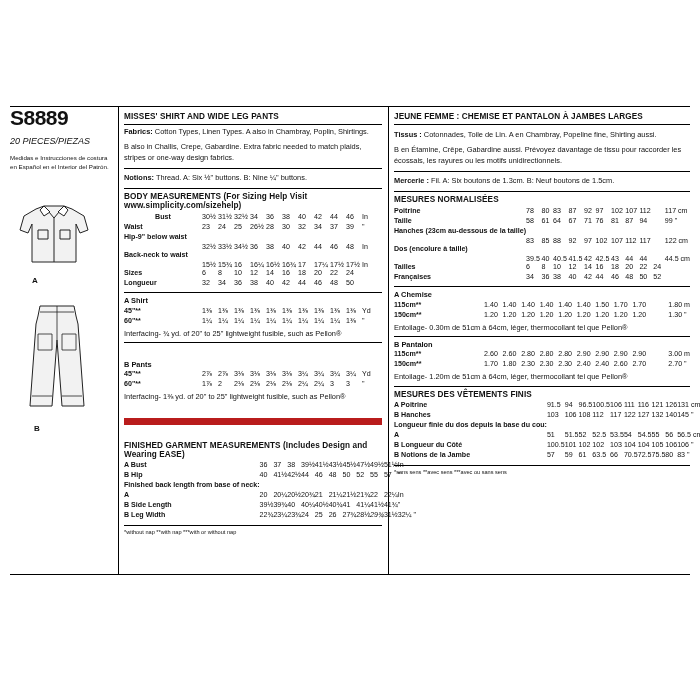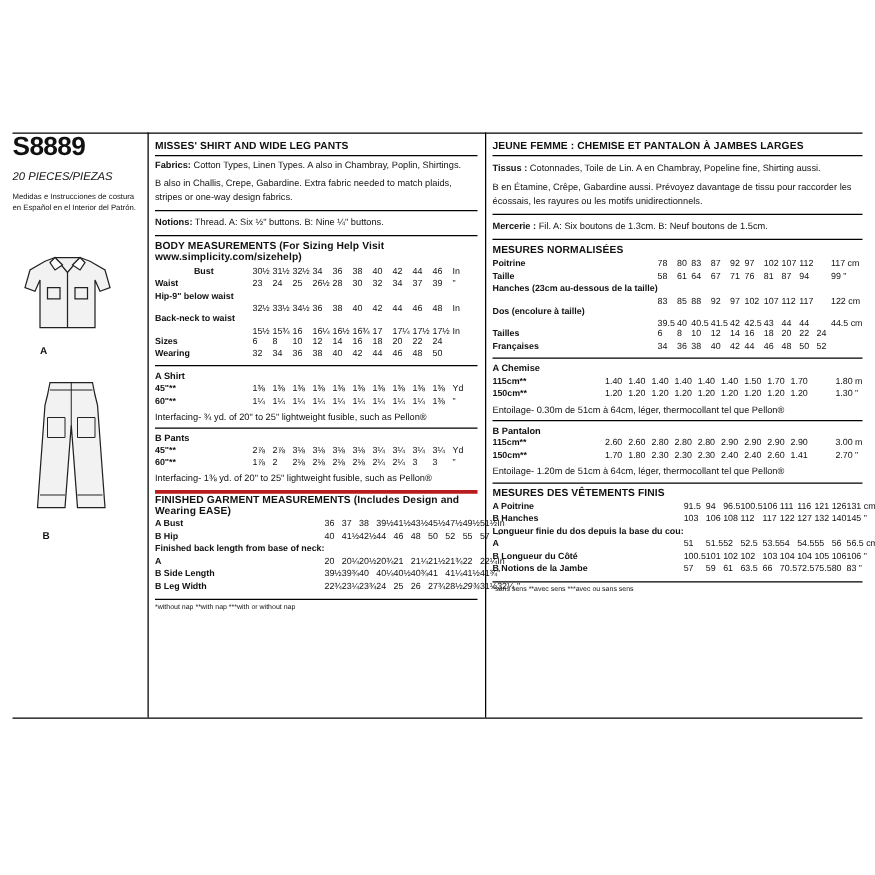--- a/index.html
+++ b/index.html
@@ -189,21 +189,21 @@
             <td style="width: 16px;">12</td>
             <td style="width: 16px;">14</td>
             <td style="width: 16px;">16</td>
             <td style="width: 16px;">18</td>
             <td style="width: 16px;">20</td>
             <td style="width: 16px;">22</td>
             <td style="width: 16px;">24</td>
             <td></td>
           </tr>
           <tr>
-            <td class="lbl" style="width: 78px; padding-bottom: 2px;">Wearing</td>
+            <td class="lbl" style="width: 78px; padding-bottom: 2px;">Longueur</td>
             <td style="width: 16px;">32</td>
             <td style="width: 16px;">34</td>
             <td style="width: 16px;">36</td>
             <td style="width: 16px;">38</td>
             <td style="width: 16px;">40</td>
             <td style="width: 16px;">42</td>
             <td style="width: 16px;">44</td>
             <td style="width: 16px;">46</td>
             <td style="width: 16px;">48</td>
             <td style="width: 16px;">50</td>
@@ -240,21 +240,21 @@
             <td style="width: 16px;">1¼</td>
             <td style="width: 16px;">1¼</td>
             <td style="width: 16px;">1¼</td>
             <td style="width: 16px;">1⅜</td>
             <td>"</td>
           </tr>
         </tbody>
     </table>
     <div class="txt" style="margin-top:1px;">Interfacing- ¾ yd. of 20" to 25" lightweight fusible, such as Pellon®</div>
 
-    <div style="border-top:1px solid #000;margin-top:3px;padding-top:2px;" class="txt bold">B Pants</div>
+    <div style="border-top:1px solid #000;margin-top:3px;padding-top:16px;" class="txt bold">B Pants</div>
     <table class="m" style="width:258px;">
       <tbody id="en-bpants">
           <tr>
             <td class="lbl" style="width: 78px; padding-bottom: 2px;">45"**</td>
             <td style="width: 16px;">2⅞</td>
             <td style="width: 16px;">2⅞</td>
             <td style="width: 16px;">3⅛</td>
             <td style="width: 16px;">3⅛</td>
             <td style="width: 16px;">3⅛</td>
             <td style="width: 16px;">3⅛</td>
@@ -275,21 +275,21 @@
             <td style="width: 16px;">2¼</td>
             <td style="width: 16px;">2¼</td>
             <td style="width: 16px;">3</td>
             <td style="width: 16px;">3</td>
             <td>"</td>
           </tr>
         </tbody>
     </table>
     <div class="txt" style="margin-top:1px;">Interfacing- 1⅜ yd. of 20" to 25" lightweight fusible, such as Pellon®</div>
 
-    <div style="border-top:3px solid #b91c1c;margin-top:4px;padding-top:0;" class="hdr">FINISHED GARMENT MEASUREMENTS (Includes Design and Wearing EASE)</div>
+    <div style="border-top:7px solid #b91c1c;margin-top:16px;padding-top:16px;" class="hdr">FINISHED GARMENT MEASUREMENTS (Includes Design and Wearing EASE)</div>
     <table class="m" style="margin-top:2px;width:258px;">
       <tbody id="en-finished">
           <tr>
             <td class="lbl" style="width: 78px; padding-bottom: 2px;">A Bust</td>
             <td style="width: 16px;">36</td>
             <td style="width: 16px;">37</td>
             <td style="width: 16px;">38</td>
             <td style="width: 16px;">39½</td>
             <td style="width: 16px;">41½</td>
             <td style="width: 16px;">43½</td>
@@ -564,21 +564,21 @@
           <tr>
             <td class="lbl" style="width: 96px; padding-bottom: 2px;">150cm**</td>
             <td style="width: 19px;">1.70</td>
             <td style="width: 19px;">1.80</td>
             <td style="width: 19px;">2.30</td>
             <td style="width: 19px;">2.30</td>
             <td style="width: 19px;">2.30</td>
             <td style="width: 19px;">2.40</td>
             <td style="width: 19px;">2.40</td>
             <td style="width: 19px;">2.60</td>
-            <td style="width: 19px;">1.41</td>
+            <td style="width: 19px;">2.70</td>
             <td style="width: 19px;"></td>
             <td>2.70 "</td>
           </tr>
         </tbody>
     </table>
     <div class="txt" style="margin-top:1px;">Entoilage- 1.20m de 51cm à 64cm, léger, thermocollant tel que Pellon®</div>
 
     <div style="border-top:1px solid #000;margin-top:4px;padding-top:3px;" class="hdr">MESURES DES VÊTEMENTS FINIS</div>
     <table class="m" style="margin-top:2px;width:296px;">
       <tbody id="fr-finished">

